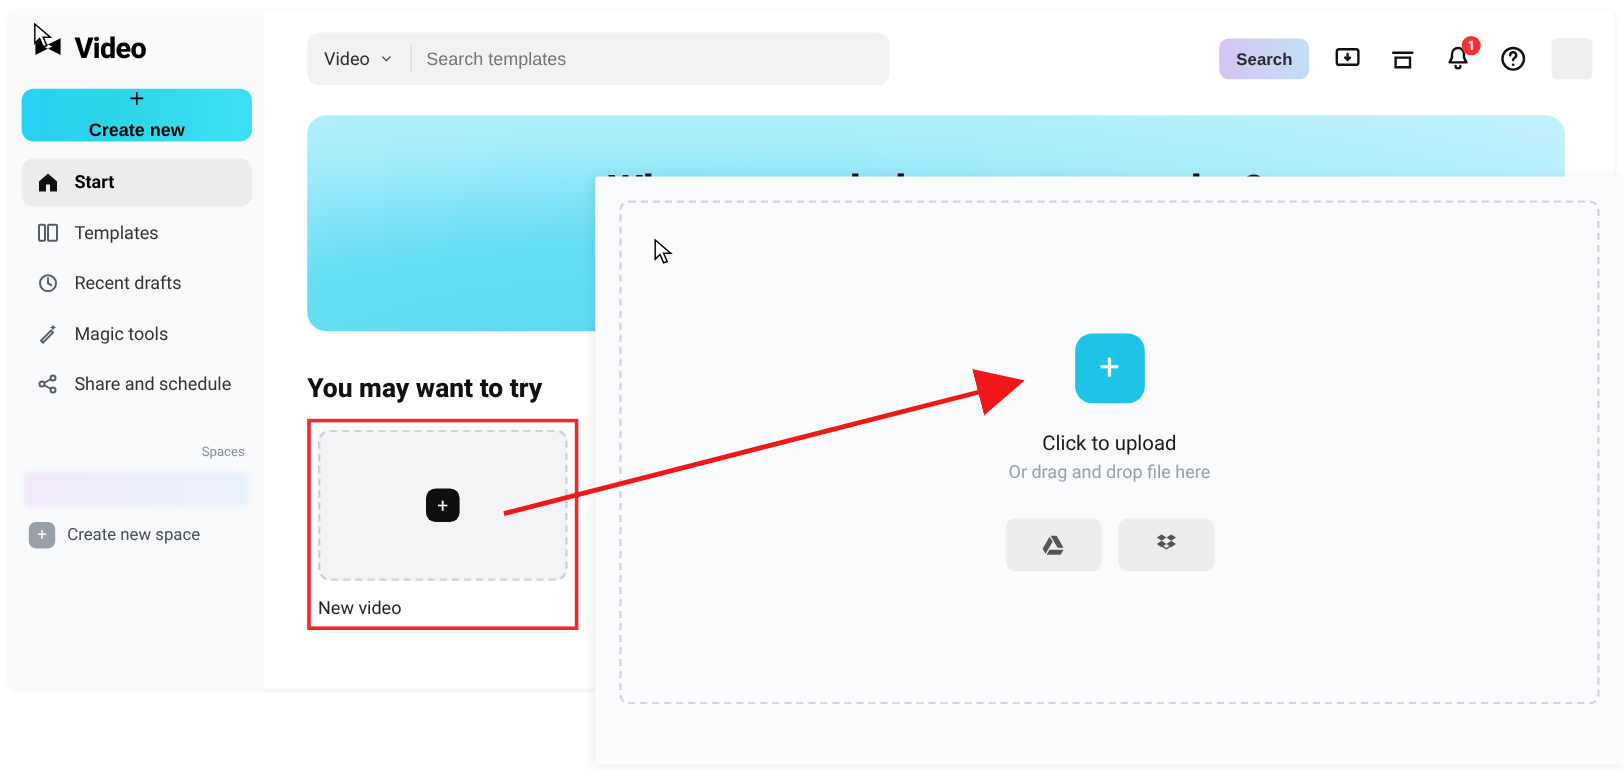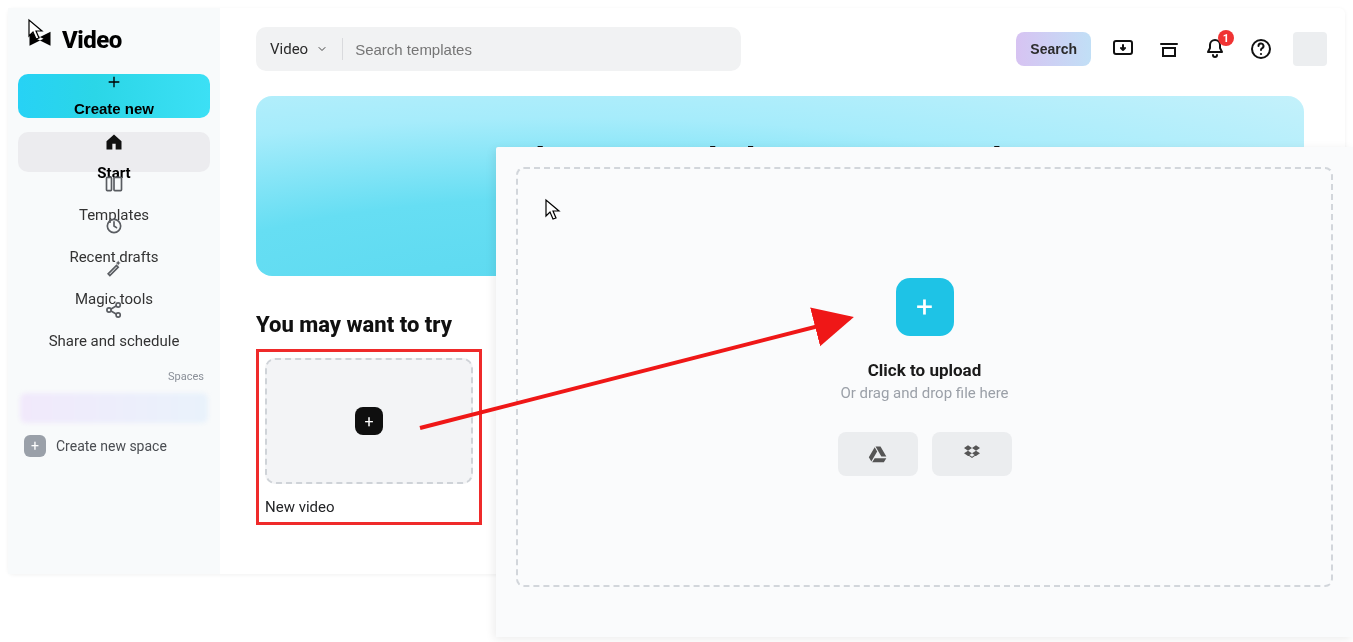--- a/index.html
+++ b/index.html
@@ -67,21 +67,20 @@
   .nav-item {
     display: flex;
     align-items: center;
     gap: 12px;
     height: 40px;
     border-radius: 10px;
     padding: 0 12px;
     font-size: 15px;
     color: #333;
     cursor: pointer;
-    flex-direction: column;
   }
   .nav-item.active {
     background: #ececef;
     font-weight: 700;
     color: #000;
   }
   .nav-item .nav-ic { width: 20px; height: 20px; display:flex; align-items:center; justify-content:center; color:#333; }
   .spaces-label {
     margin-top: 30px;
     padding: 0 6px;
@@ -262,21 +261,21 @@
     width: 58px; height: 58px;
     border-radius: 14px;
     background: #1ec3e6;
     color: #fff;
     display:flex; align-items:center; justify-content:center;
     font-size: 30px;
     line-height: 1;
     cursor:pointer;
     margin-bottom: 20px;
   }
-  .upload-title { font-size: 17px; font-weight: 700; color:#1a1a1a; }
+  .upload-title { font-size: 17px; font-weight: 400; color:#1a1a1a; }
   .upload-sub { font-size: 15px; color:#9ba0a8; margin-bottom: 26px; }
   .cloud-row { display:flex; gap:14px; }
   .cloud-btn {
     width: 80px; height: 44px;
     border-radius: 8px;
     background: #ebedef;
     border: none;
     display:flex; align-items:center; justify-content:center;
     cursor:pointer;
     color:#2f2f2f;

